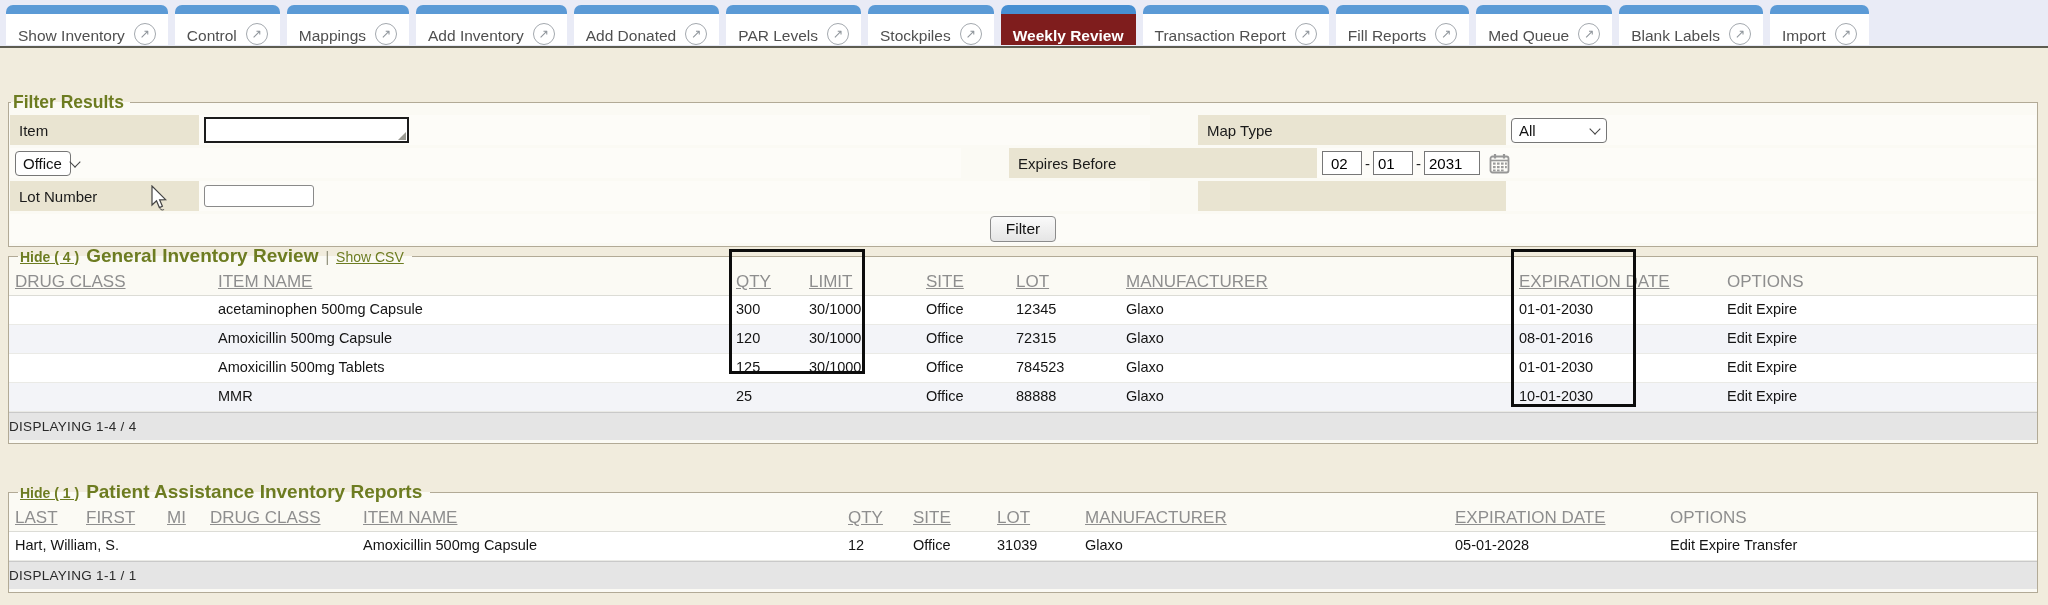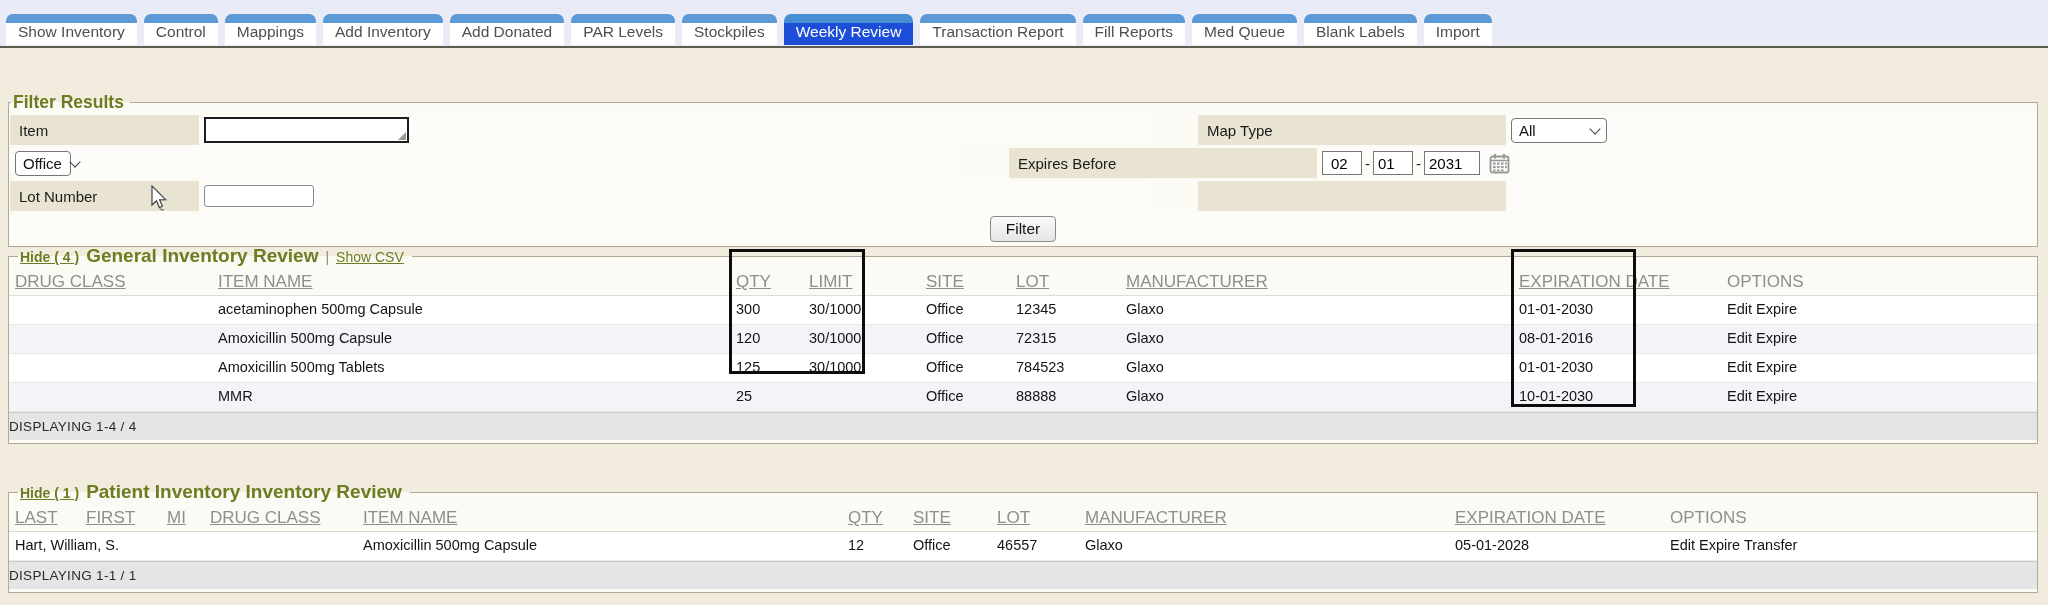--- a/index.html
+++ b/index.html
@@ -6,24 +6,24 @@
   body{
     width:2048px;height:605px;position:relative;overflow:hidden;
     background:#e9ebf6;font-family:"Liberation Sans",sans-serif;
     -webkit-font-smoothing:antialiased;
   }
   
   .tabbar{position:absolute;top:0;left:0;right:0;height:46px;background:#e9ebf6;
     display:flex;align-items:flex-end;padding-left:6px;gap:7px;}
   .tab{display:flex;flex-direction:column;border-radius:7px 7px 0 0;overflow:hidden;margin-bottom:1px;cursor:pointer;flex:0 0 auto;}
   .tab-cap{height:9px;background:#5b9ad6;}
-  .tab-body{background:#ffffff;height:22px;display:flex;align-items:flex-start;gap:9px;
-    padding:0 12px;color:#4f4f4f;font-size:15.5px;white-space:nowrap;flex-direction:column;}
+  .tab-body{background:#ffffff;height:31px;display:flex;align-items:flex-end;gap:9px;
+    padding:0 12px;color:#4f4f4f;font-size:15.5px;white-space:nowrap;}
   .tab.active .tab-cap{background:#478fd2;}
-  .tab.active .tab-body{background:#1d4ed8;color:#ffffff;font-weight:normal;}
+  .tab.active .tab-body{background:#7f1d1d;color:#ffffff;font-weight:bold;}
   .ext-icon{width:20px;height:20px;border:1.5px solid #a3a8ae;border-radius:50%;
     color:#8f959b;font-size:12.5px;display:flex;align-items:center;justify-content:center;line-height:1;}
   
   .content{position:absolute;top:46px;left:0;right:0;bottom:0;background:#f1ecdd;border-top:2px solid #5d5c50;}
   fieldset.box{position:absolute;left:8px;width:2030px;box-sizing:border-box;margin:0;
     padding:2px 0 3px;border:1px solid #b2aa96;background:#fbfaf4;}
   legend.flegend{margin-left:2px;padding:0 6px 0 2px;font-size:17.5px;font-weight:bold;color:#6d7c21;}
   legend.tbl-legend{display:flex;align-items:baseline;gap:7px;margin-left:9px;padding:0 8px 0 2px;}
   .hide-link{font-size:14px;font-weight:bold;color:#6d7c21;text-decoration:underline;cursor:pointer;white-space:nowrap;}
   .sec-title{font-size:19px;font-weight:bold;color:#6d7c21;white-space:nowrap;}
@@ -316,21 +316,21 @@
       <div class="cell">10-01-2030</div>
       <div class="cell opt-link">Edit Expire</div>
     </div>
 
     <div class="tfoot">DISPLAYING 1-4 / 4</div>
   </fieldset>
 
   <fieldset class="box" id="patient-box">
     <legend class="tbl-legend">
       <span class="hide-link">Hide ( 1 )</span>
-      <span class="sec-title">Patient Inventory Inventory Review</span>
+      <span class="sec-title">Patient Assistance Inventory Reports</span>
     </legend>
 
     <div class="grid2 hrow">
       <div class="cell hcell"><span class="hlink">LAST</span></div>
       <div class="cell hcell"><span class="hlink">FIRST</span></div>
       <div class="cell hcell"><span class="hlink">MI</span></div>
       <div class="cell hcell"><span class="hlink">DRUG CLASS</span></div>
       <div class="cell hcell"><span class="hlink">ITEM NAME</span></div>
       <div class="cell hcell"><span class="hlink">QTY</span></div>
       <div class="cell hcell"><span class="hlink">SITE</span></div>
@@ -341,21 +341,21 @@
     </div>
 
     <div class="grid2 drow">
       <div class="cell">Hart, William, S.</div>
       <div class="cell"></div>
       <div class="cell"></div>
       <div class="cell"></div>
       <div class="cell">Amoxicillin 500mg Capsule</div>
       <div class="cell">12</div>
       <div class="cell">Office</div>
-      <div class="cell">46557</div>
+      <div class="cell">31039</div>
       <div class="cell">Glaxo</div>
       <div class="cell">05-01-2028</div>
       <div class="cell opt-link">Edit Expire Transfer</div>
     </div>
 
     <div class="tfoot">DISPLAYING 1-1 / 1</div>
   </fieldset>
 </div>
 
 <div class="hl-box" id="hl-qty"></div>

